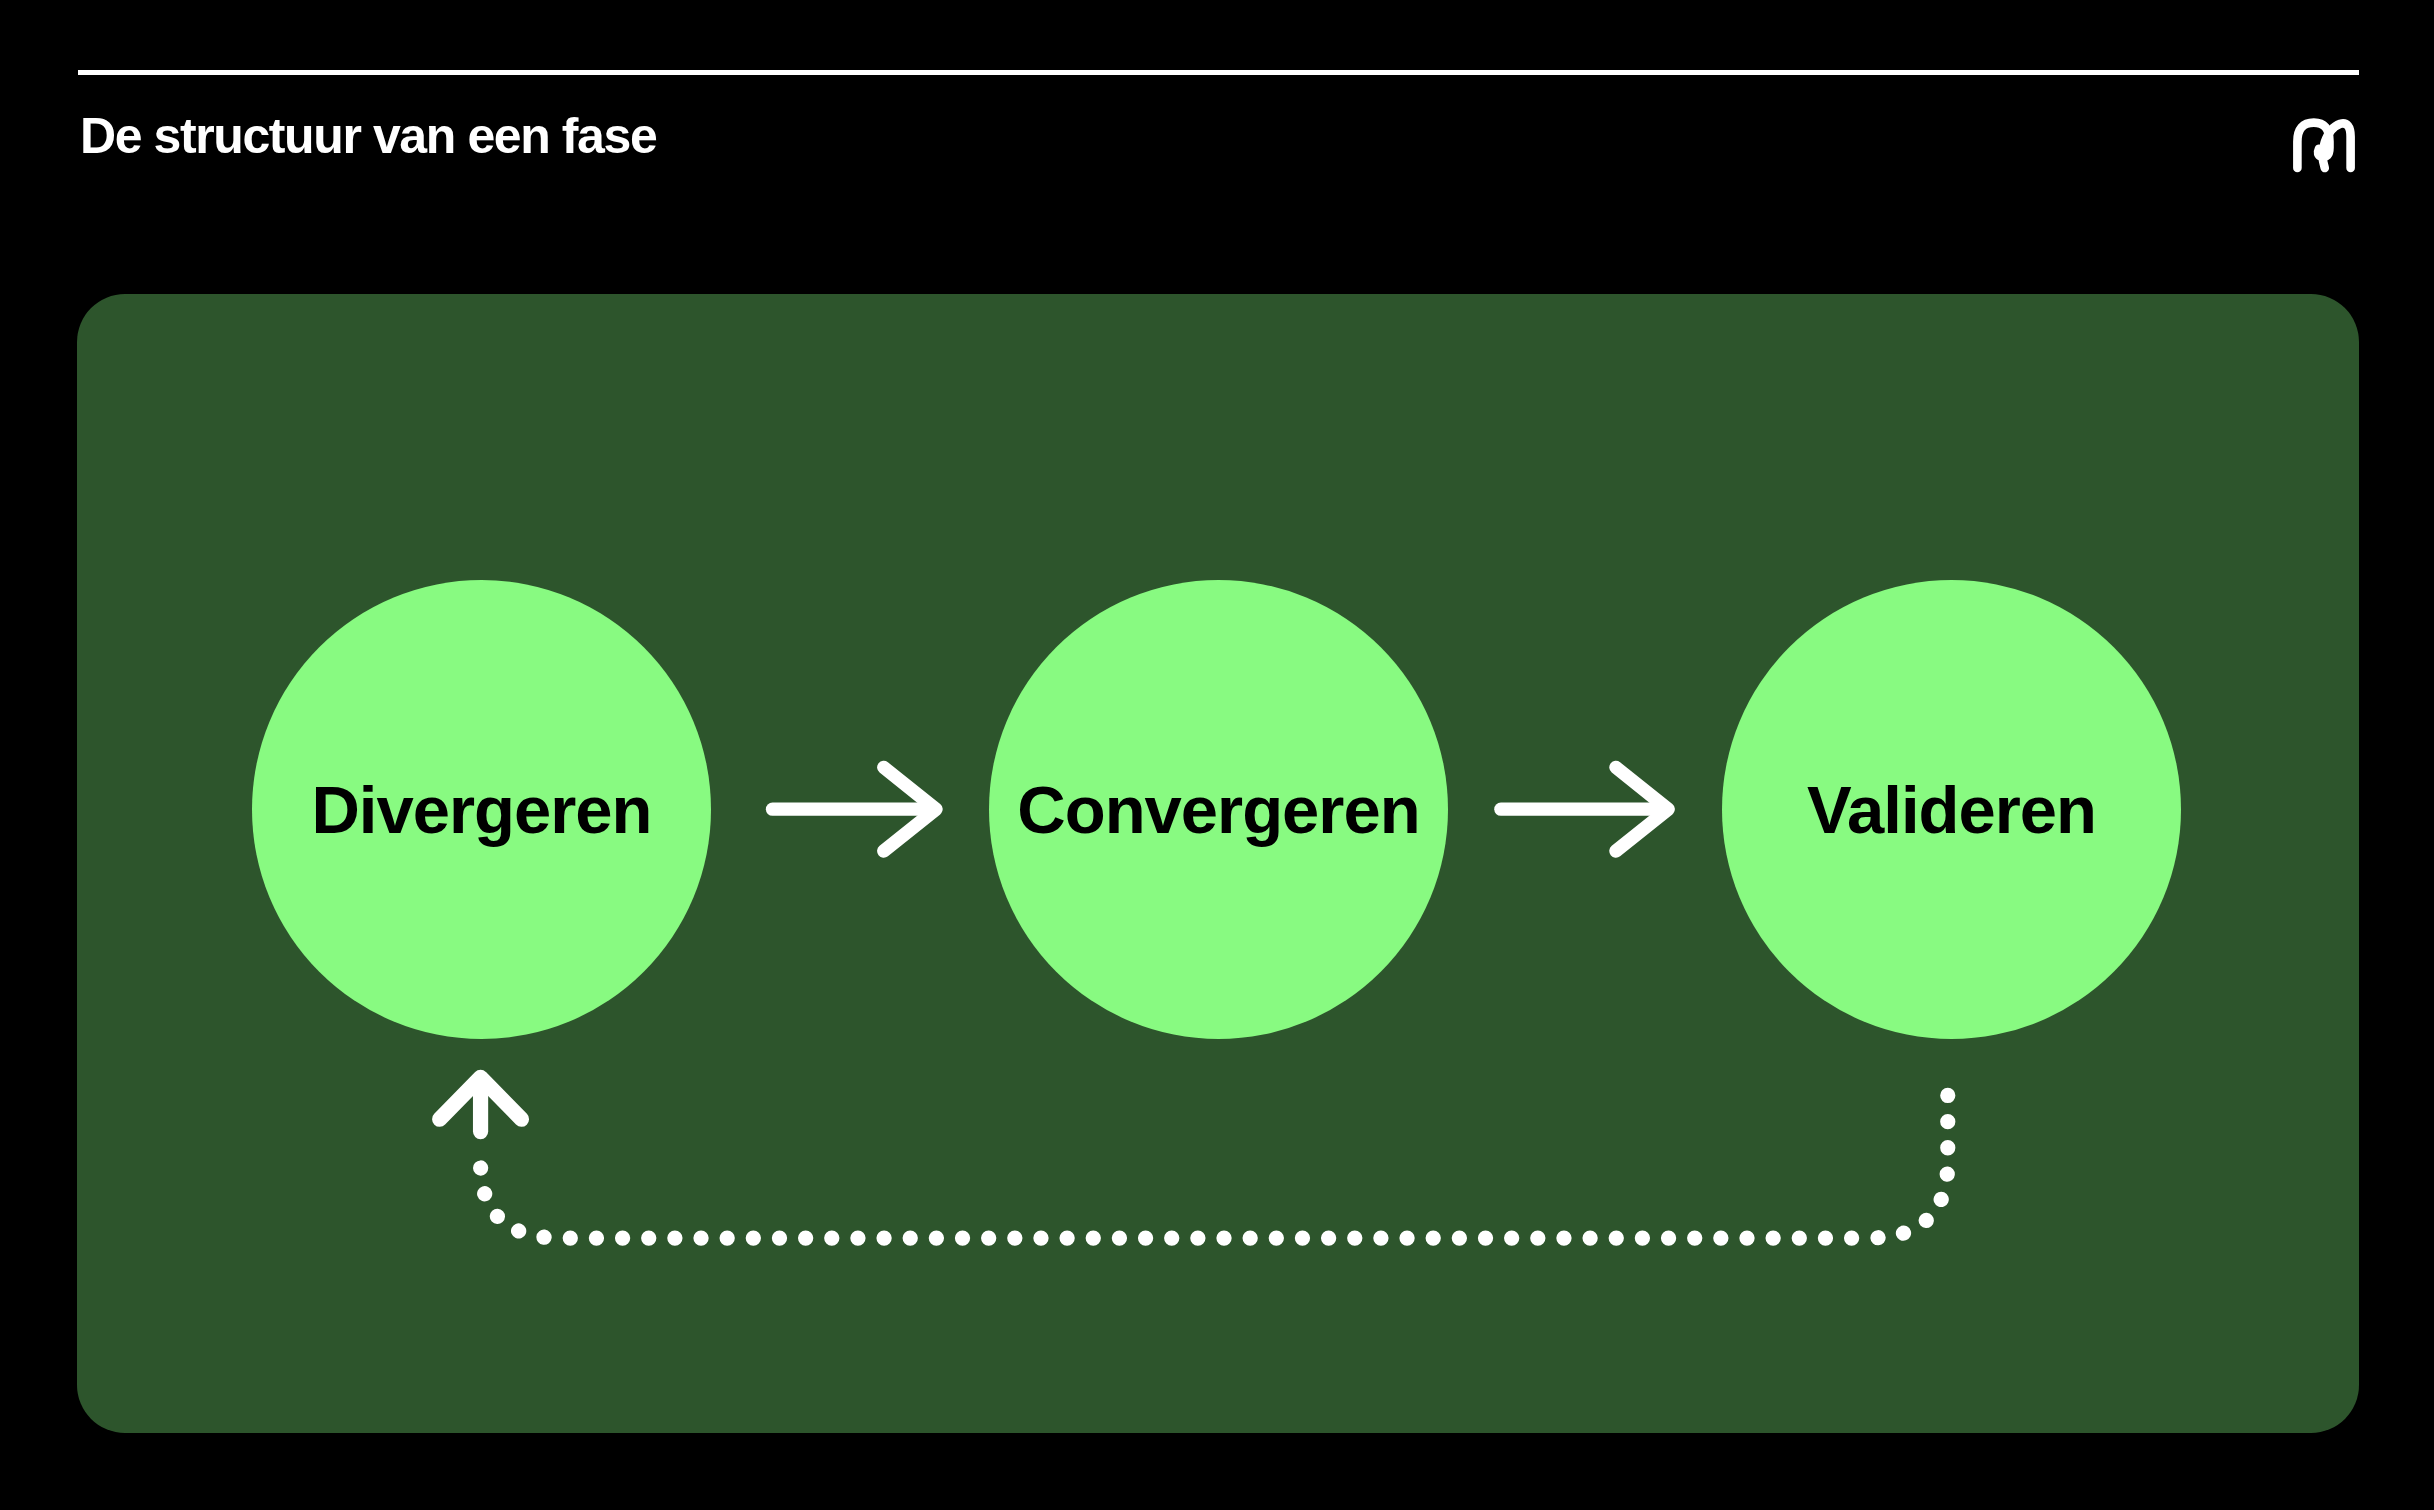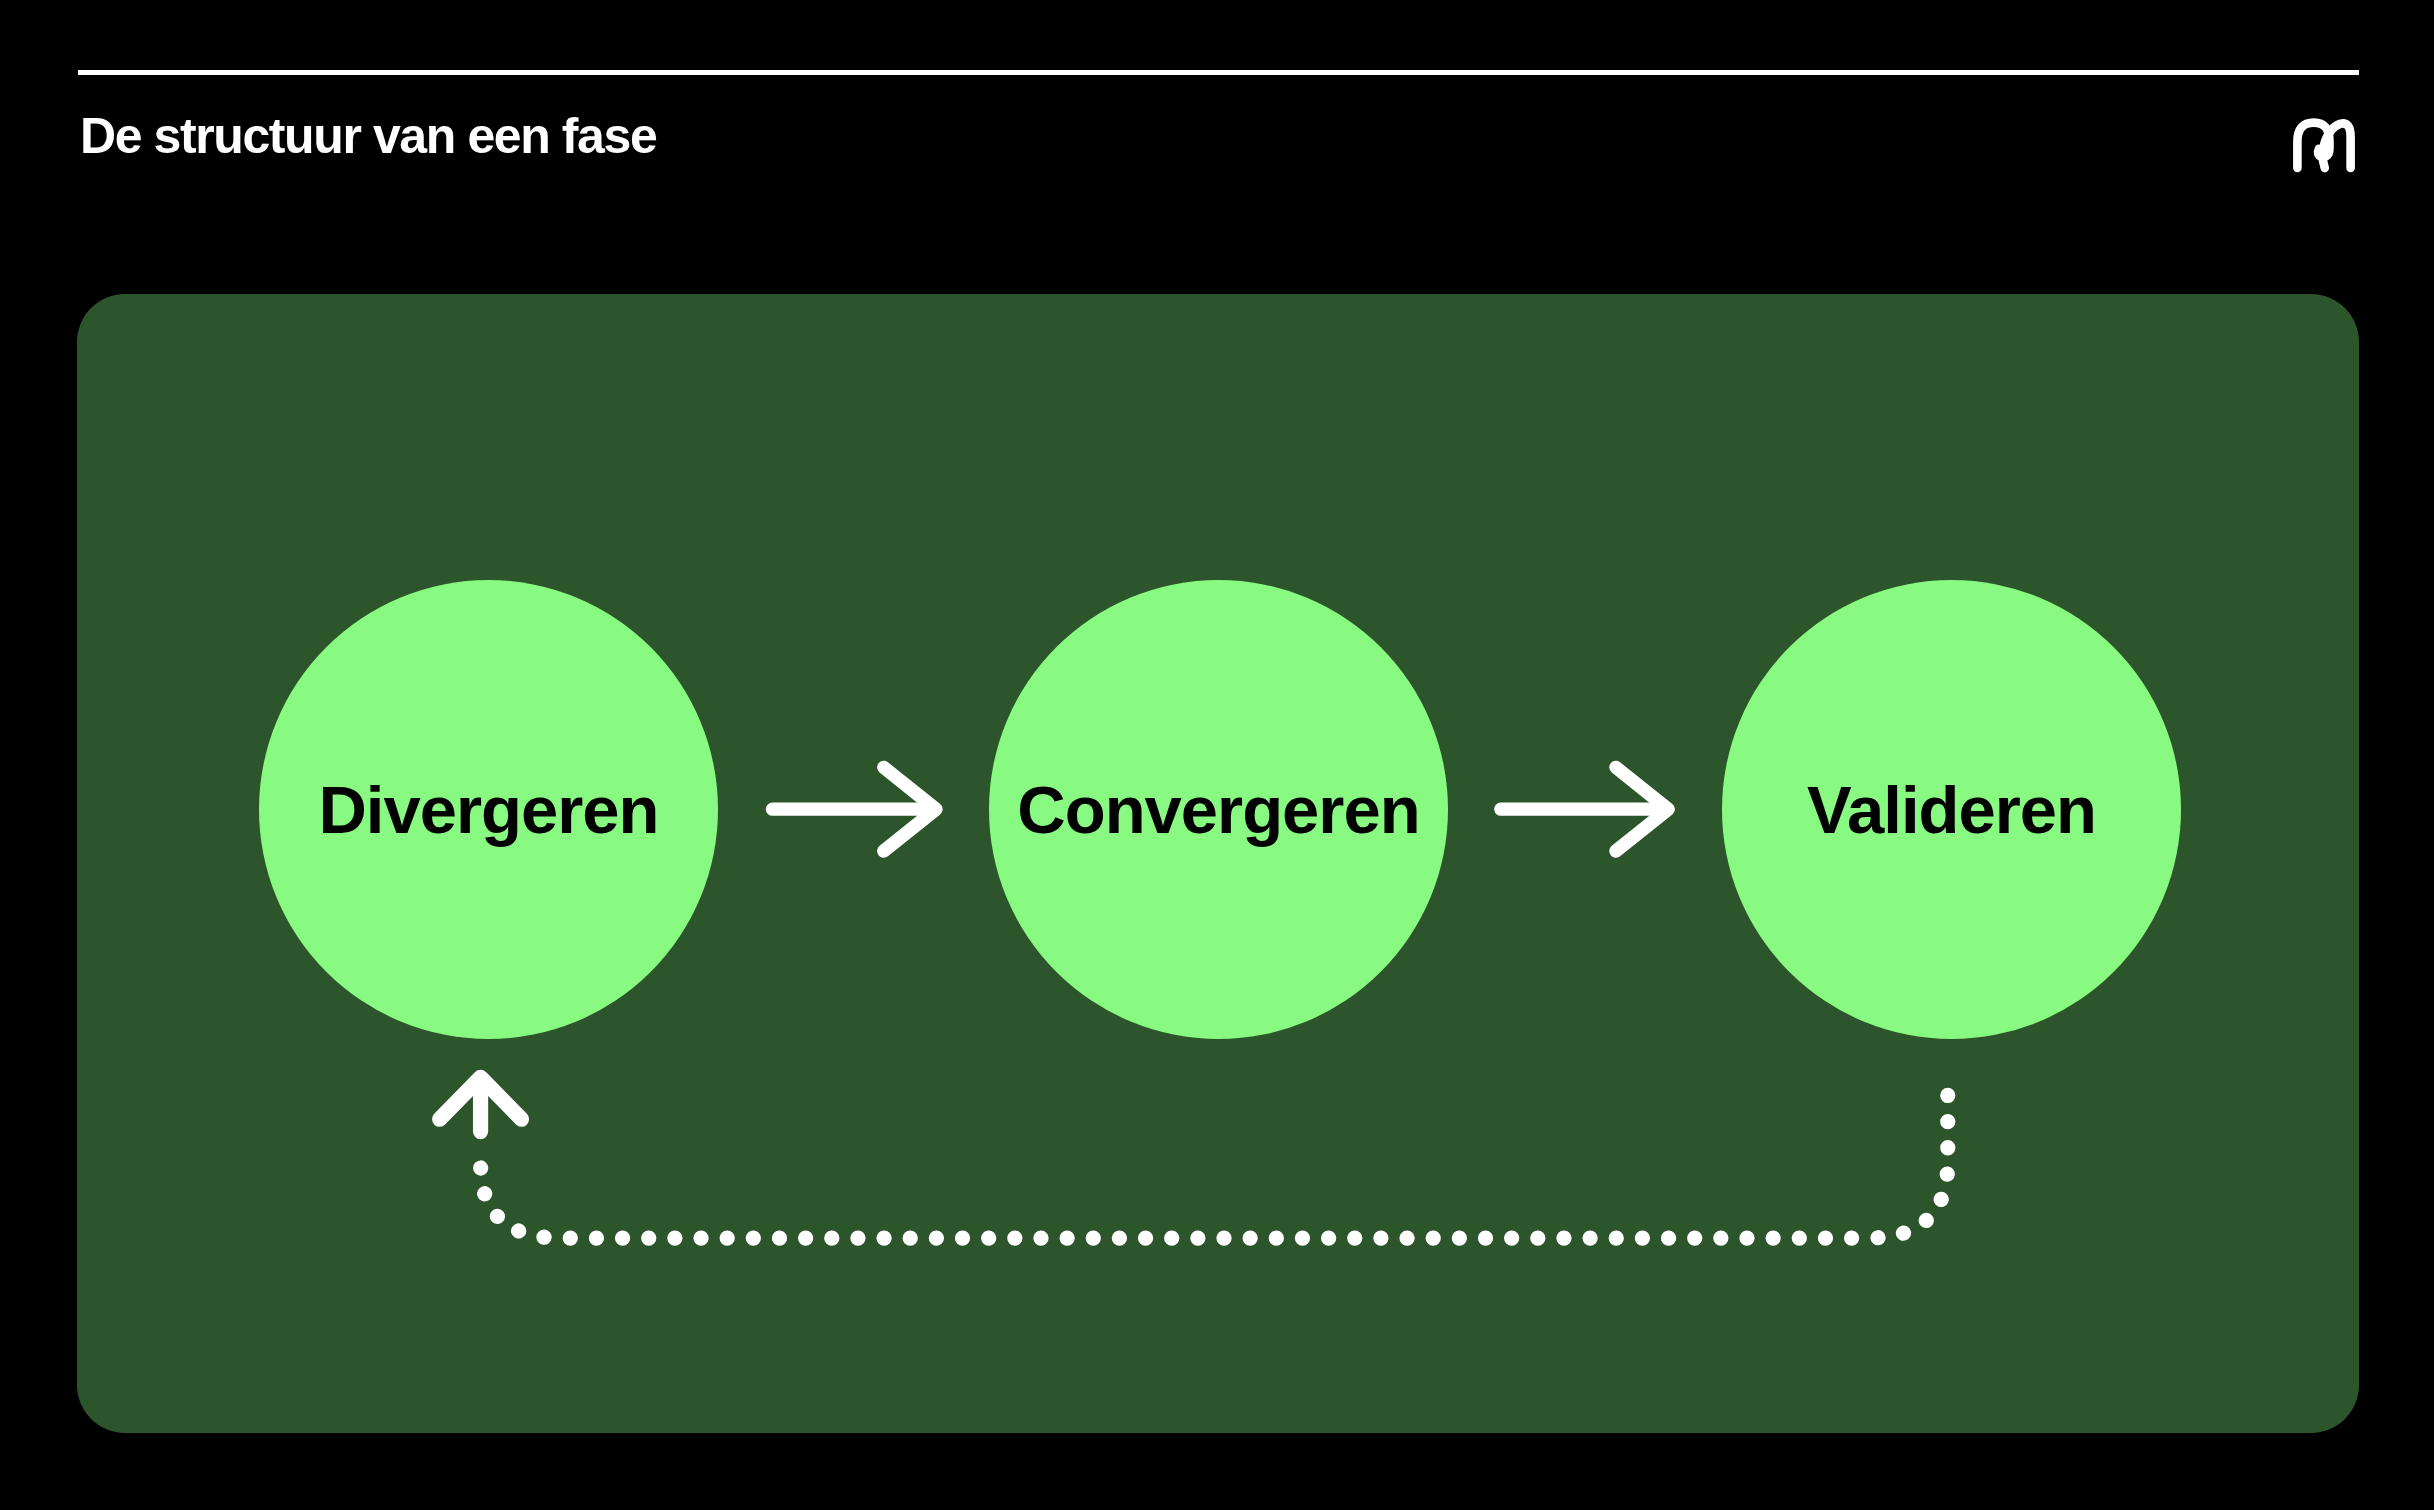--- a/index.html
+++ b/index.html
@@ -71,21 +71,21 @@
     position: absolute;
     top: 580px;
     width: 459px;
     height: 459px;
     border-radius: 50%;
     background: var(--circle-green);
     display: flex;
     align-items: center;
     justify-content: center;
   }
-  .circle.c1 { left: 259px; }
+  .circle.c1 { left: 252px; }
   .circle.c2 { left: 989px; }
   .circle.c3 { left: 1722px; }
   .circle-label {
     font-size: 67px;
     font-weight: 700;
     letter-spacing: -1px;
     color: var(--label-text);
     white-space: nowrap;
   }
   .overlay {

